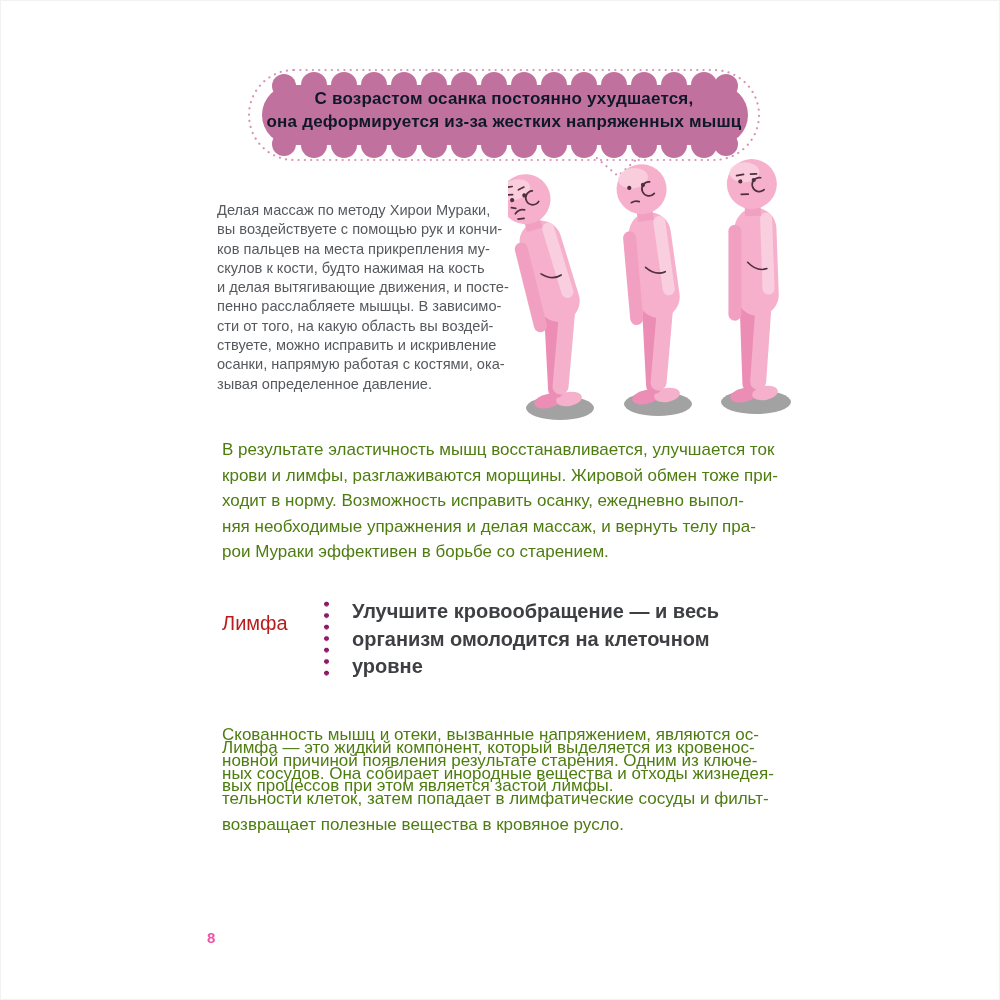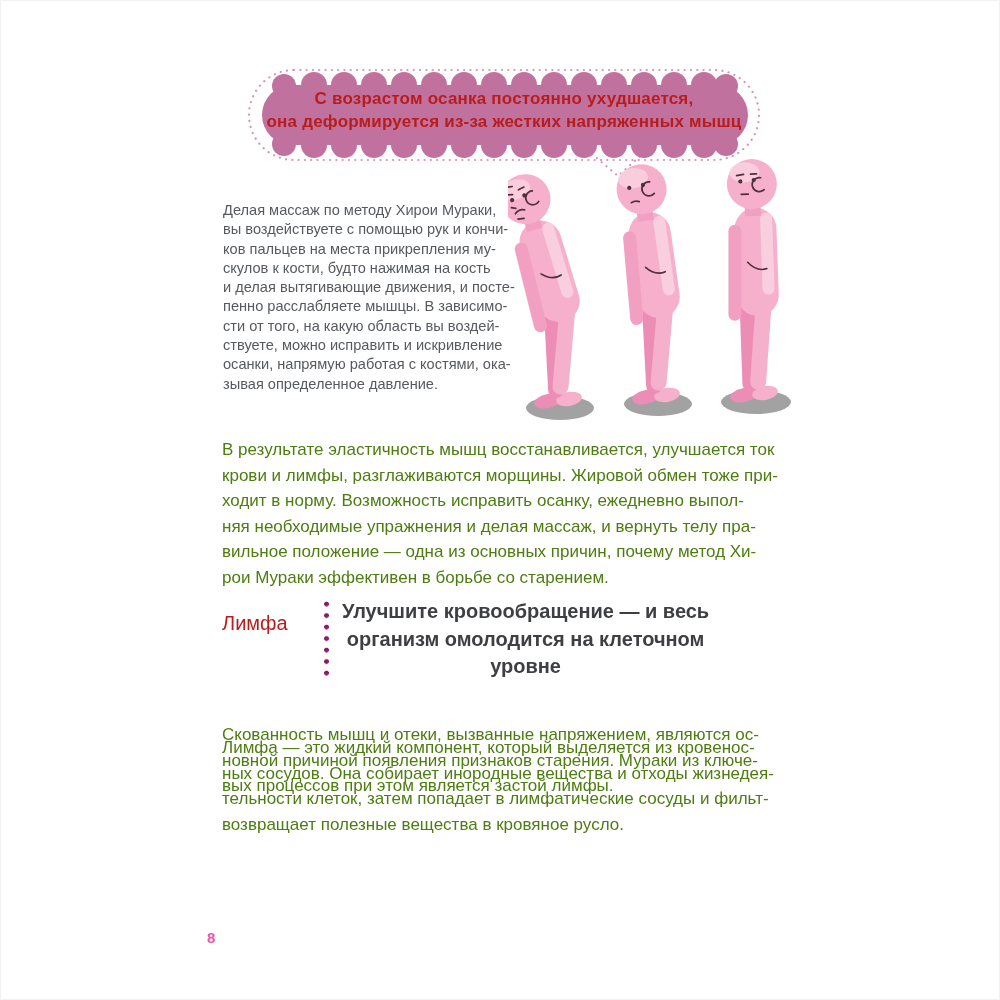--- a/index.html
+++ b/index.html
@@ -8,30 +8,30 @@
     width:1000px;height:1000px;
     background:#ffffff;
     font-family:"Liberation Sans", sans-serif;
     overflow:hidden;
     box-shadow:inset 0 0 0 1px #f2f2f2;
   }
   
   .bubble-svg{position:absolute;left:240px;top:64px;}
   .bubble-text{
     position:absolute;left:250px;top:87px;width:508px;
-    text-align:center;color:#b91c1c;font-weight:bold;
+    text-align:center;color:#0f172a;font-weight:bold;
     font-size:17px;line-height:23px;letter-spacing:.2px;
     z-index:2;
   }
   .bubble-text div{white-space:nowrap;}
   
   .figures-svg{position:absolute;left:508px;top:148px;}
   
   .intro{
-    position:absolute;left:223px;top:201px;width:305px;
+    position:absolute;left:217px;top:201px;width:305px;
     color:#565a5e;font-size:14.6px;line-height:19.3px;
   }
   .para{
     position:absolute;left:222px;width:580px;
     color:#4d7c0f;font-size:17px;line-height:25.6px;
   }
   .para div, .intro div{white-space:nowrap;}
   .p1{top:437px;}
   .p2{top:722px;}
   .p3{top:723px;margin-top:12px;}
@@ -40,22 +40,22 @@
   .section-label{
     width:100px;color:#b91c1c;font-weight:normal;font-size:20px;
     padding-top:15px;
   }
   .dots{
     width:9px;height:80px;margin-top:2px;
     background-image:radial-gradient(circle at 4.5px 5px, #8e1b67 2.1px, rgba(0,0,0,0) 2.7px);
     background-size:9px 11.5px;background-repeat:repeat-y;
   }
   .section-heading{
-    margin-left:11px;padding-top:1px;
-    color:#3e3f42;font-weight:bold;font-size:20px;line-height:27.5px;text-align:center;
+    margin-left:21px;padding-top:1px;
+    color:#3e3f42;font-weight:bold;font-size:20px;line-height:27.5px;
   }
   .section-heading div{white-space:nowrap;}
   
   .page-number{
     position:absolute;left:207px;top:929px;
     color:#ee53a4;font-size:15px;font-weight:600;
   }
 </style>
 </head>
 <body>
@@ -198,37 +198,36 @@
       <div>ствуете, можно исправить и искривление</div>
       <div>осанки, напрямую работая с костями, ока-</div>
       <div>зывая определенное давление.</div>
     </div>
 
   <div class="para p1">
       <div>В результате эластичность мышц восстанавливается, улучшается ток</div>
       <div>крови и лимфы, разглаживаются морщины. Жировой обмен тоже при-</div>
       <div>ходит в норму. Возможность исправить осанку, ежедневно выпол-</div>
       <div>няя необходимые упражнения и делая массаж, и вернуть телу пра-</div>
-      <div>вильное положение — одна из основных причин, почему метод Хи-</div>
       <div>рои Мураки эффективен в борьбе со старением.</div>
     </div>
 
   <div class="section">
     <div class="section-label">Лимфа</div>
     <div class="dots"></div>
     <div class="section-heading">
         <div>Улучшите кровообращение — и весь</div>
         <div>организм омолодится на клеточном</div>
         <div>уровне</div>
       </div>
   </div>
 
   <div class="para p2">
       <div>Скованность мышц и отеки, вызванные напряжением, являются ос-</div>
-      <div>новной причиной появления признаков старения. Мураки из ключе-</div>
+      <div>новной причиной появления результате старения. Одним из ключе-</div>
       <div>вых процессов при этом является застой лимфы.</div>
     </div>
   <div class="para p3">
       <div>Лимфа — это жидкий компонент, который выделяется из кровенос-</div>
       <div>ных сосудов. Она собирает инородные вещества и отходы жизнедея-</div>
       <div>тельности клеток, затем попадает в лимфатические сосуды и фильт-</div>
       <div>возвращает полезные вещества в кровяное русло.</div>
     </div>
 
   <div class="page-number">8</div>

